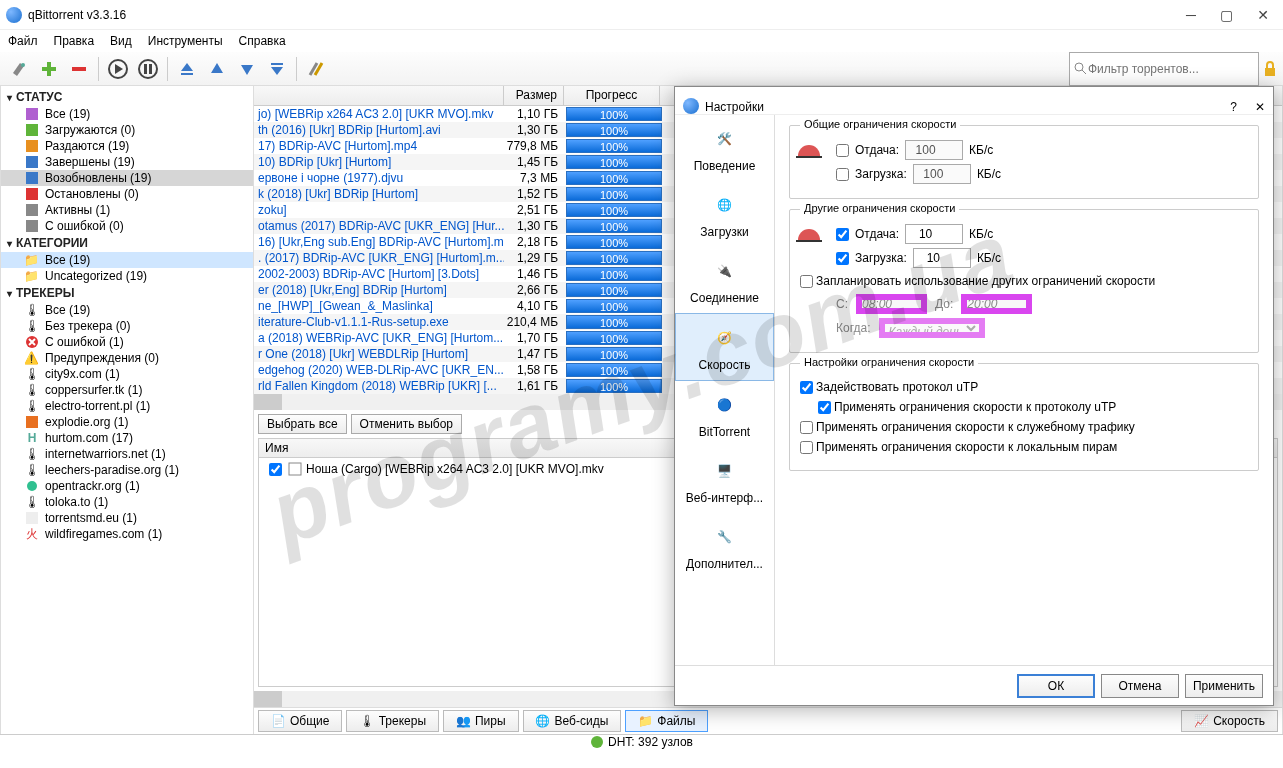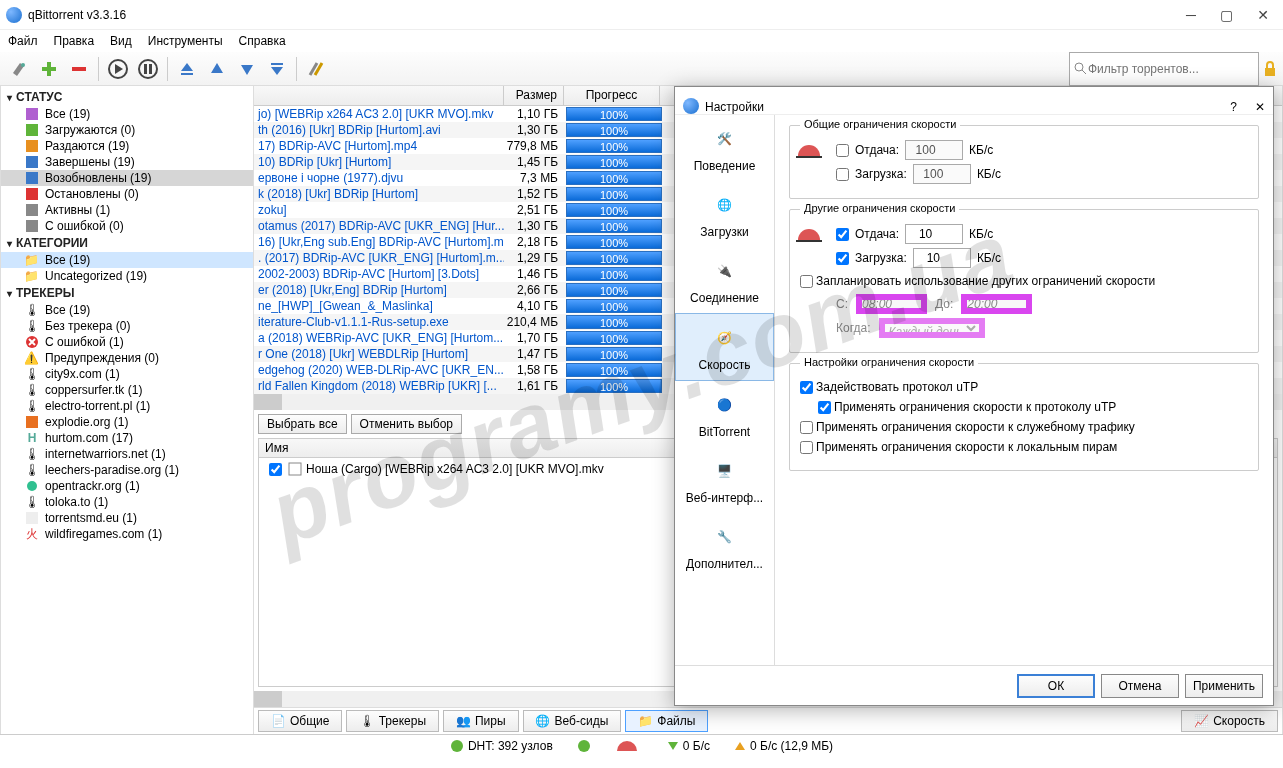--- a/index.html
+++ b/index.html
@@ -38,21 +38,21 @@
 .hscroll .thumb { width: 28px; height: 16px; background: #ccc; }
 .sel-buttons { padding: 4px; display: flex; gap: 4px; }
 .sel-buttons button { padding: 2px 8px; border: 1px solid #aaa; background: linear-gradient(#fdfdfd,#ededed); cursor: pointer; }
 .file-box { flex: 1; border: 1px solid #ccc; margin: 0 4px 4px 4px; display: flex; flex-direction: column; }
 .file-header { background: linear-gradient(#f8f8f8,#ededed); border-bottom: 1px solid #ccc; padding: 2px 6px; }
 .file-row { display: flex; align-items: center; padding: 4px 10px; }
 .file-row input[type=checkbox] { margin-right: 6px; }
 .bottom-tabs { display: flex; padding: 2px 4px; gap: 4px; border-top: 1px solid #ddd; }
 .tab-btn { display: flex; align-items: center; gap: 4px; padding: 3px 12px; border: 1px solid #bbb; background: linear-gradient(#fdfdfd,#ededed); cursor: pointer; font-size: 12px; }
 .tab-btn.active { border-color: #4da0ff; background: #e8f2ff; }
-.statusbar { height: 22px; display: flex; align-items: center; border-top: 1px solid #ccc; padding: 0 2px; gap: 24px; justify-content: center; font-size: 11px; }
+.statusbar { height: 22px; display: flex; align-items: center; border-top: 1px solid #ccc; padding: 0 2px; gap: 24px; justify-content: flex-start; font-size: 11px; flex-direction: column; }
 .statusbar .item { display: flex; align-items: center; gap: 4px; }
 .dialog { position: absolute; top: 86px; left: 674px; width: 600px; height: 620px; background: #fff; border: 1px solid #888; box-shadow: 0 4px 20px rgba(0,0,0,0.3); display: flex; flex-direction: column; }
 .dlg-title { height: 28px; display: flex; align-items: flex-end; padding: 0 8px; border-bottom: 1px solid #eee; }
 .dlg-title .app-icon { width: 16px; height: 16px; background: radial-gradient(circle at 30% 30%, #7eb8ff, #1a6fd0); border-radius: 50%; margin-right: 6px; }
 .dlg-title .ctrls { margin-left: auto; display: flex; gap: 18px; font-size: 14px; cursor: pointer; }
 .dlg-body { flex: 1; display: flex; }
 .dlg-nav { width: 100px; border-right: 1px solid #ddd; display: flex; flex-direction: column; }
 .dlg-nav-item { display: flex; flex-direction: column; align-items: center; padding: 8px 4px; cursor: pointer; font-size: 11px; text-align: center; }
 .dlg-nav-item.active { background: #e0eefc; border: 1px solid #8ab8e6; }
 .dlg-nav-item .nicon { width: 32px; height: 32px; margin-bottom: 4px; display: flex; align-items: center; justify-content: center; }

